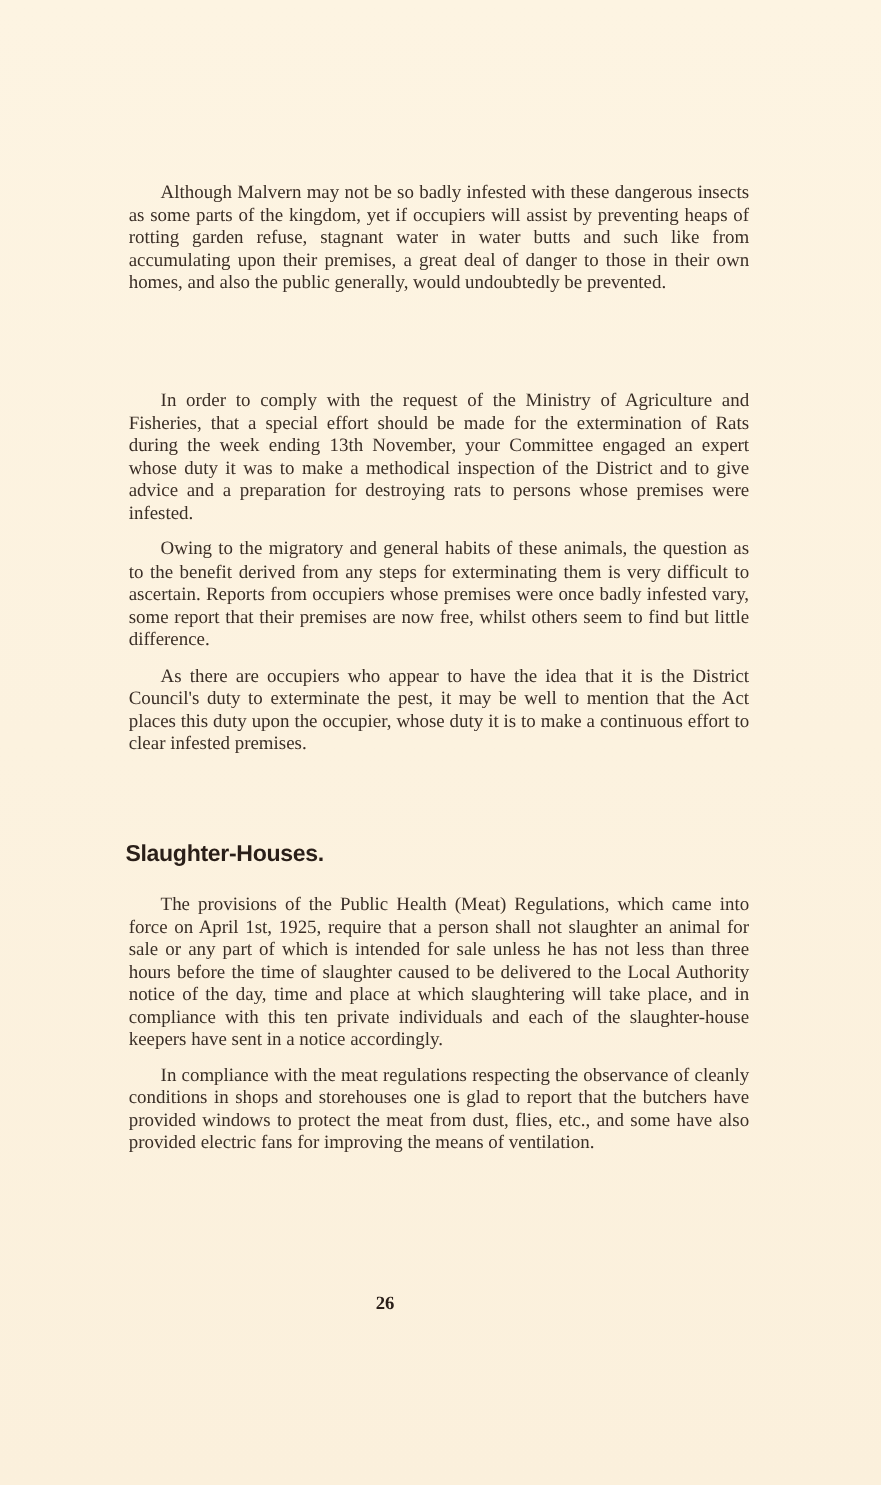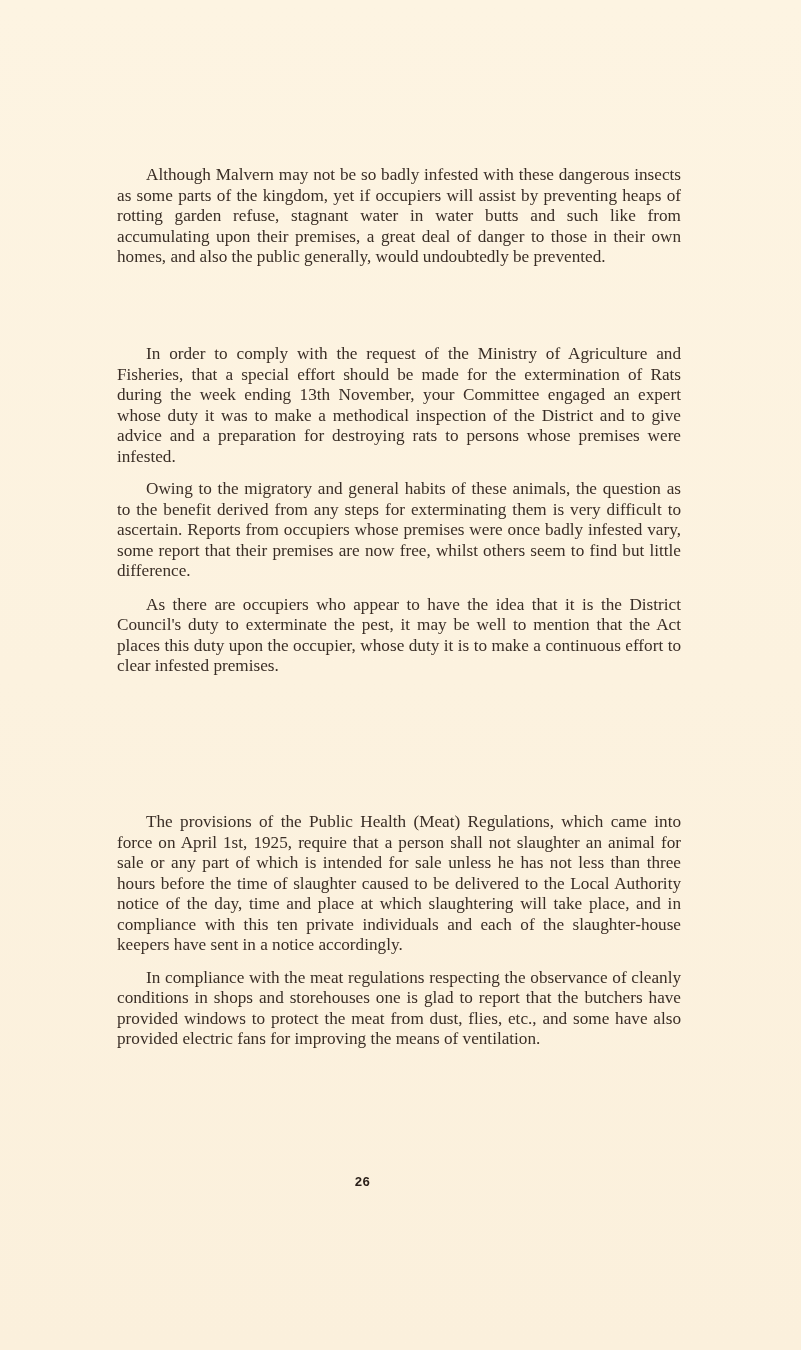--- a/index.html
+++ b/index.html
@@ -42,43 +42,44 @@
       font-family: "Liberation Sans", sans-serif;
       font-weight: bold;
       color: #2a1f19;
       margin: 0;
     }
     .page-number {
       position: absolute;
       left: 330px;
       top: 1175px;
       width: 40px;
-      text-align: right;
-      font-family: Liberation Mono, monospace;
+      text-align: center;
+      font-family: Liberation Serif, serif;
       font-weight: bold;
-      font-size: 13px;
+      font-size: 17px;
       color: #2a1f19;
     }
   </style>
 </head>
 <body>
 
 <div class="page">
 
   <div class="text-block" style="top:165px;">
     <p class="para">Although Malvern may not be so badly infested with these dangerous insects as some parts of the kingdom, yet if occupiers will assist by preventing heaps of rotting garden refuse, stagnant water in water butts and such like from accumulating upon their premises, a great deal of danger to those in their own homes, and also the public generally, would undoubtedly be prevented.</p>
   </div>
 
 
-  <div class="text-block" style="top:344px;">
+  <div class="text-block" style="top:354px;">
     <p class="para" style="margin-bottom:12px;">In order to comply with the request of the Ministry of Agriculture and Fisheries, that a special effort should be made for the extermination of Rats during the week ending 13th November, your Committee engaged an expert whose duty it was to make a methodical inspection of the District and to give advice and a preparation for destroying rats to persons whose premises were infested.</p>
     <p class="para" style="margin-bottom:13px;">Owing to the migratory and general habits of these animals, the question as to the benefit derived from any steps for exterminating them is very difficult to ascertain. Reports from occupiers whose premises were once badly infested vary, some report that their premises are now free, whilst others seem to find but little difference.</p>
     <p class="para">As there are occupiers who appear to have the idea that it is the District Council's duty to exterminate the pest, it may be well to mention that the Act places this duty upon the occupier, whose duty it is to make a continuous effort to clear infested premises.</p>
   </div>
 
+  <h2 class="heading" style="top:765px; left:114px; font-size:21px; letter-spacing:-0.3px;">Slaughter-Houses.</h2>
 
   <div class="text-block" style="top:812px;">
     <p class="para" style="margin-bottom:12px;">The provisions of the Public Health (Meat) Regulations, which came into force on April 1st, 1925, require that a person shall not slaughter an animal for sale or any part of which is intended for sale unless he has not less than three hours before the time of slaughter caused to be delivered to the Local Authority notice of the day, time and place at which slaughtering will take place, and in compliance with this ten private individuals and each of the slaughter-house keepers have sent in a notice accordingly.</p>
     <p class="para">In compliance with the meat regulations respecting the observance of cleanly conditions in shops and storehouses one is glad to report that the butchers have provided windows to protect the meat from dust, flies, etc., and some have also provided electric fans for improving the means of ventilation.</p>
   </div>
 
   <div class="page-number">26</div>
 
 </div>
 

